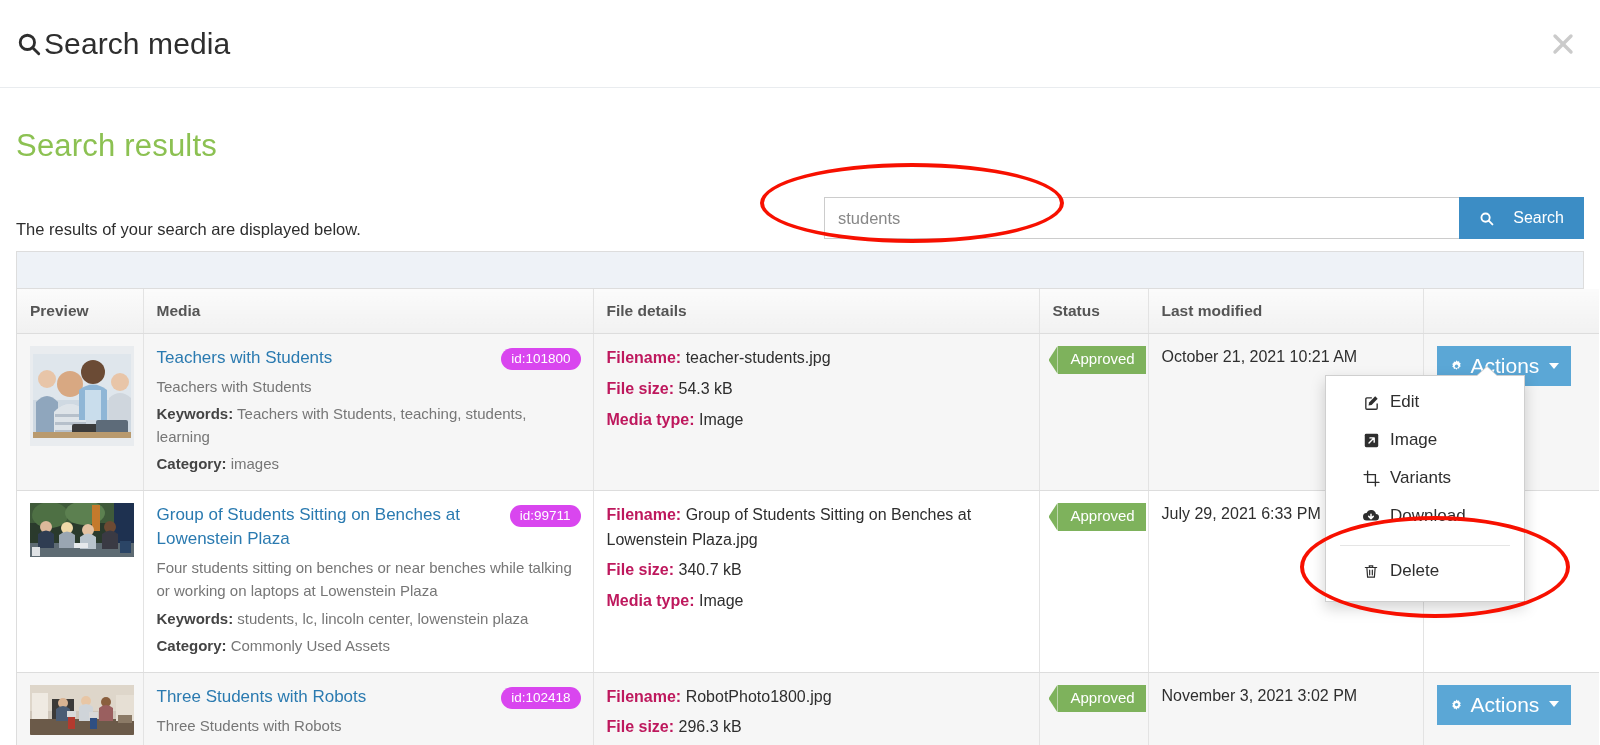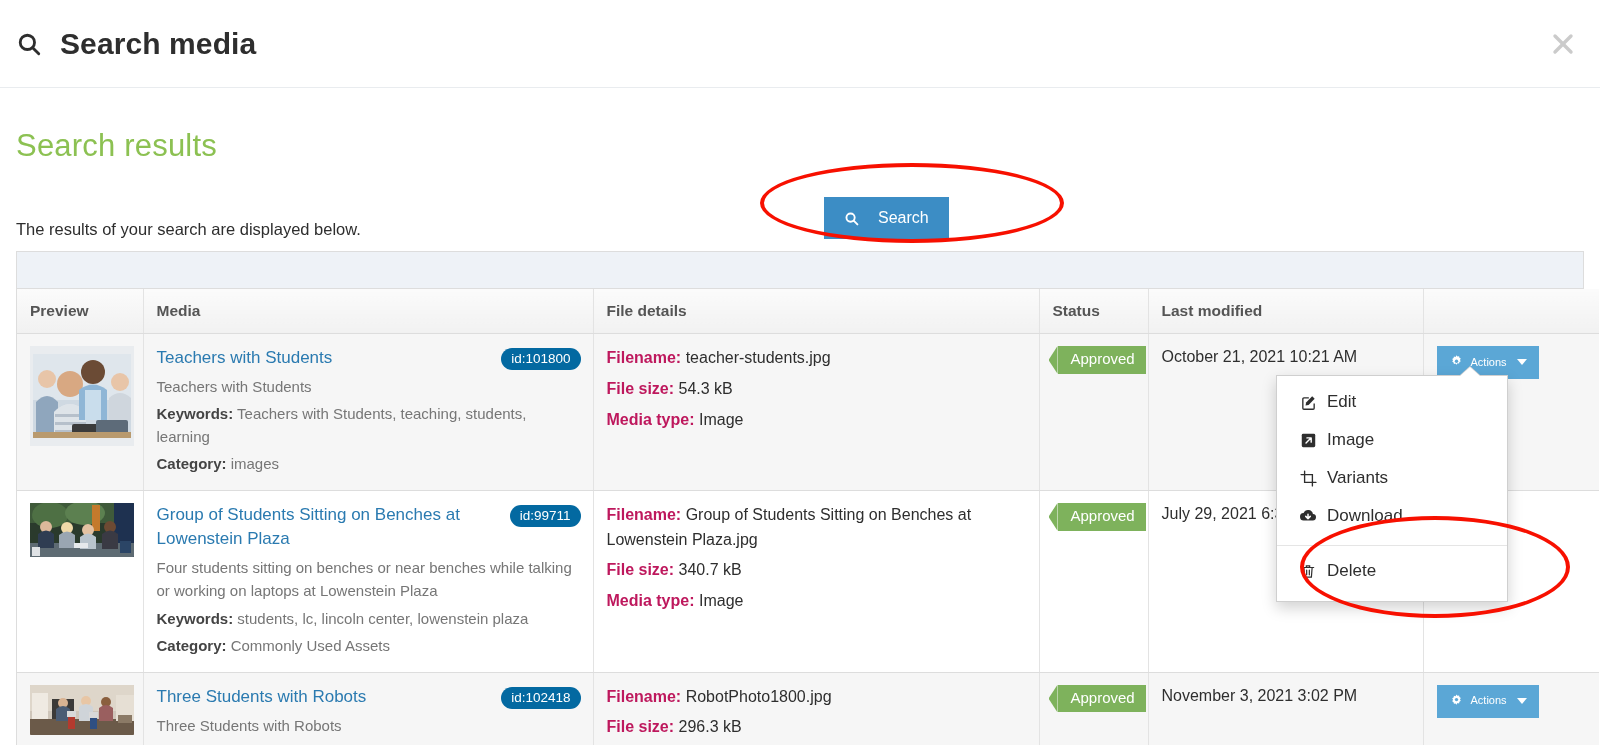--- a/index.html
+++ b/index.html
@@ -22,23 +22,23 @@
     border-bottom: 1px solid #e9ecef;
     display: flex;
     align-items: center;
     padding: 0 18px 0 16px;
     box-sizing: border-box;
     position: relative;
   }
   .modal-title {
     display: flex;
     align-items: center;
-    gap: 18px;
+    gap: 2px;
     font-size: 30px;
-    font-weight: 700;
+    font-weight: 400;
     color: #2e2e2e;
     letter-spacing: 0.1px;
   }
   .title-search-icon svg { display: block; }
   .close-btn {
     position: absolute;
     right: 22px;
     top: 50%;
     transform: translateY(-50%);
     width: 30px;
@@ -185,21 +185,21 @@
   .media-title {
     color: #2a7ab0;
     font-size: 17px;
     line-height: 1.42;
     flex: 1 1 auto;
     cursor: pointer;
     text-decoration: none;
   }
   .id-badge {
     flex: 0 0 auto;
-    background: #0369a1;
+    background: #d946ef;
     color: #ffffff;
     border-radius: 11px;
     font-size: 13.5px;
     padding: 3px 10px 4px;
     margin-top: 2px;
     white-space: nowrap;
   }
   .media-desc {
     color: #767676;
     font-size: 15px;
@@ -253,46 +253,46 @@
   }
 
   
   .actions-cell { position: relative; padding-top: 12px; }
   .actions-btn {
     display: inline-flex;
     align-items: center;
     gap: 7px;
     background: #5ba7d6;
     color: #ffffff;
-    font-size: 11px;
+    font-size: 21px;
     padding: 7px 12px 8px;
     border: none;
     cursor: pointer;
     font-family: "Liberation Sans", sans-serif;
     line-height: 1.2;
     white-space: nowrap;
   }
   .actions-btn .caret {
     width: 0; height: 0;
     border-left: 5px solid transparent;
     border-right: 5px solid transparent;
     border-top: 6px solid #ffffff;
     margin-left: 3px;
   }
 
   
   .dropdown-menu {
     position: absolute;
-    left: 1276px;
+    left: 1325px;
     top: 375px;
-    width: 232px;
+    width: 200px;
     background: #ffffff;
     border: 1px solid #cfcfcf;
     box-shadow: 0 6px 14px rgba(0,0,0,0.18);
-    padding: 8px 0 10px;
+    padding: 8px 14px 10px;
     z-index: 40;
     box-sizing: border-box;
   }
   .dropdown-caret {
     position: absolute;
     top: -9px;
     right: 27px;
     width: 0; height: 0;
     border-left: 10px solid transparent;
     border-right: 10px solid transparent;
@@ -357,20 +357,21 @@
 </div>
 
 <div class="modal-body">
 
   <h2 class="results-heading">Search results</h2>
 
   <div class="subhead-row">
     <div class="subhead-text">The results of your search are displayed below.</div>
 
     <div class="search-form">
+      <input class="search-input" type="text" value="students" style="">
       <button class="search-btn">
         <span>
           <svg width="15" height="15" viewBox="0 0 24 24" fill="none" stroke="#ffffff" stroke-width="3" stroke-linecap="round">
             <circle cx="10.5" cy="10.5" r="6.6"></circle>
             <line x1="15.4" y1="15.4" x2="21.5" y2="21.5"></line>
           </svg>
         </span>
         <span>Search</span>
       </button>
     </div>

